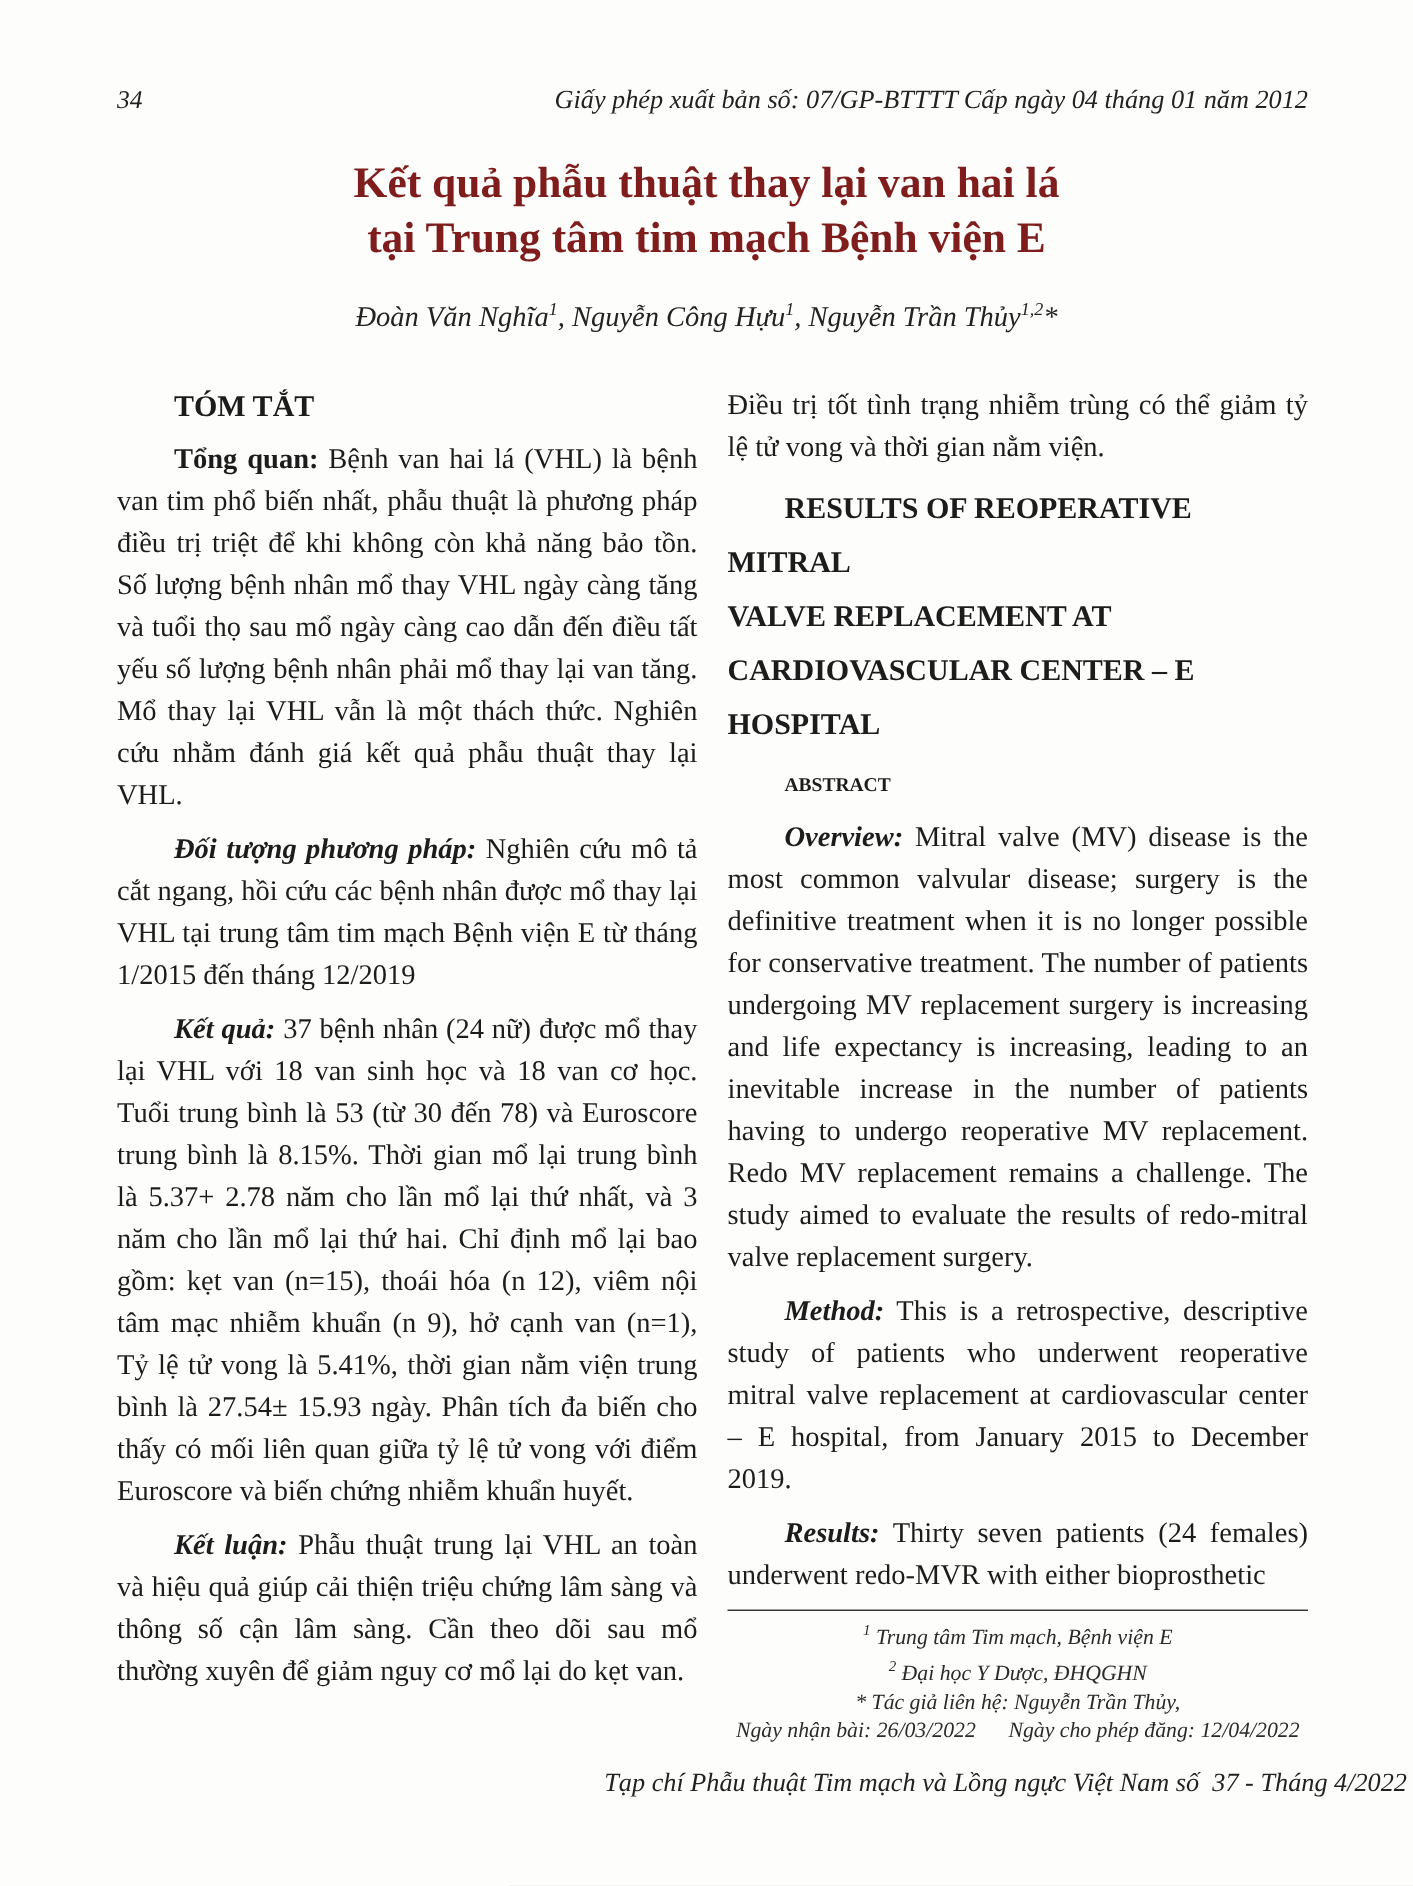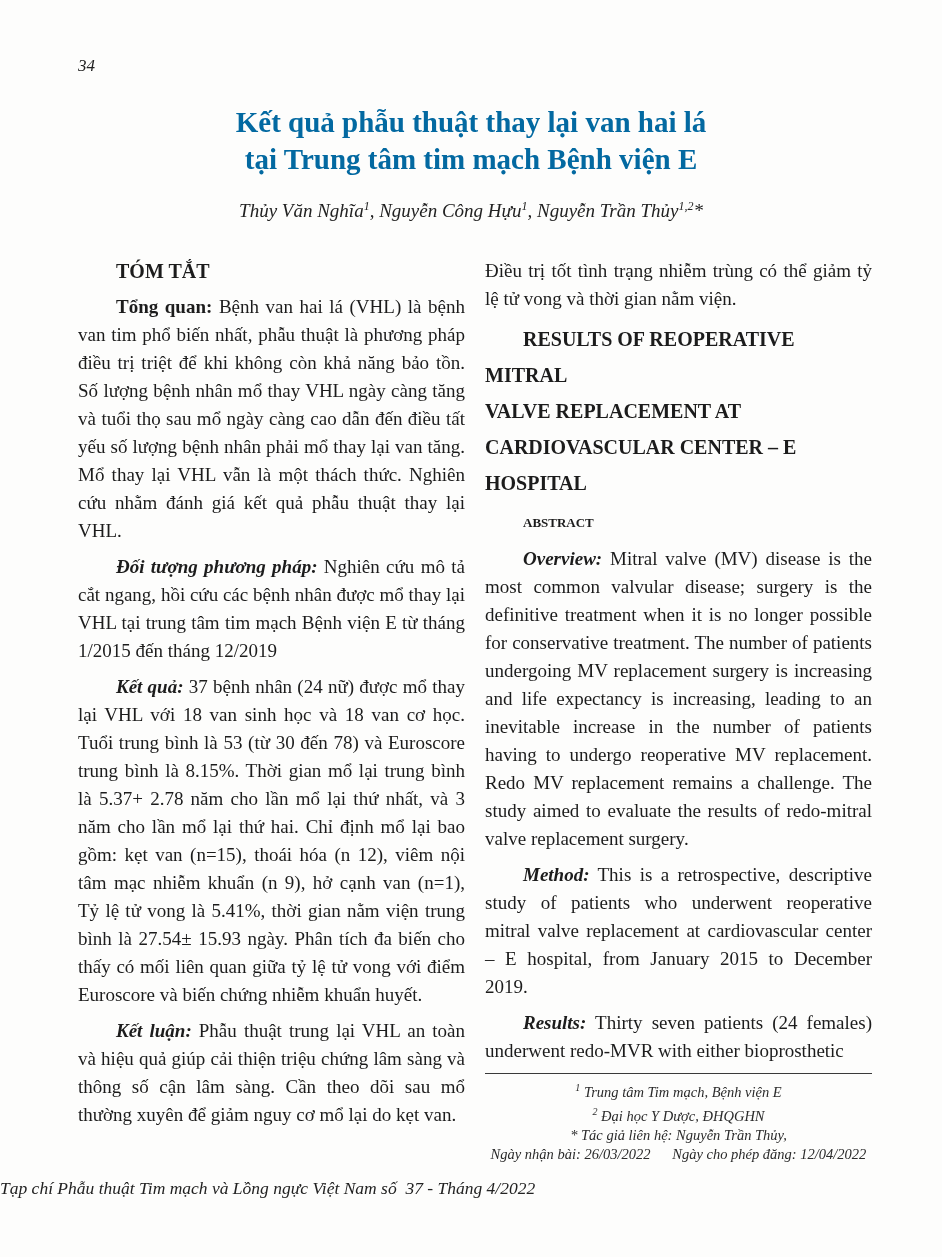--- a/index.html
+++ b/index.html
@@ -16,21 +16,21 @@
   .header {
     position:absolute; top:56px; left:78px; right:70px;
     display:flex; justify-content:space-between; align-items:baseline;
     font-style:italic; font-size:17px; color:#222;
   }
   .page-num { font-size:17px; }
   .license { font-size:17.5px; }
   .title-block {
     position:absolute; top:104px; left:0; right:0;
     text-align:center; font-weight:bold;
-    font-size:29px; line-height:37px; color:#0369a1;
+    font-size:29px; line-height:37px; color:#7f1d1d;
   }
   .authors {
     position:absolute; top:199px; left:0; right:0;
     text-align:center; font-style:italic; font-size:19px; color:#222;
   }
   .authors sup { font-size:12px; font-style:italic; }
   .columns {
     position:absolute; top:257px; left:78px; width:794px;
     display:flex; gap:20px;
   }
@@ -49,39 +49,40 @@
   .footnotes {
     margin-top:4px; border-top:1.5px solid #3a3a3a; width:100%;
     padding-top:4px;
     font-style:italic; font-size:14.5px; line-height:19px;
     text-align:center; color:#2a2a2a;
   }
   .footnotes .fline { text-indent:0; margin:0; white-space:pre-wrap; }
   .footnotes sup { font-size:10px; }
   .page-footer {
     position:absolute; top:1178px; left:0; right:4px;
-    text-align:left; font-style:italic; font-size:17.5px;
+    text-align:right; font-style:italic; font-size:17.5px;
     white-space:pre-wrap; color:#222;
   }
 </style>
 </head>
 <body>
 
 <div class="page">
 
   <div class="header">
     <span class="page-num">34</span>
+    <span class="license">Giấy phép xuất bản số: 07/GP-BTTTT Cấp ngày 04 tháng 01 năm 2012</span>
   </div>
 
   <div class="title-block">
     <div>Kết quả phẫu thuật thay lại van hai lá</div>
     <div>tại Trung tâm tim mạch Bệnh viện E</div>
   </div>
 
-  <div class="authors"><span>Thủy Văn Nghĩa</span><sup>1</sup><span>, </span><span>Nguyễn Công Hựu</span><sup>1</sup><span>, </span><span>Nguyễn Trần Thủy</span><sup>1,2</sup><span>*</span></div>
+  <div class="authors"><span>Đoàn Văn Nghĩa</span><sup>1</sup><span>, </span><span>Nguyễn Công Hựu</span><sup>1</sup><span>, </span><span>Nguyễn Trần Thủy</span><sup>1,2</sup><span>*</span></div>
 
   <div class="columns">
 
     <div class="col">
       <div class="sec-heading">TÓM TẮT</div>
       <p><span class="lead-b">Tổng quan:</span><span> Bệnh van hai lá (VHL) là bệnh van tim phổ biến nhất, phẫu thuật là phương pháp điều trị triệt để khi không còn khả năng bảo tồn. Số lượng bệnh nhân mổ thay VHL ngày càng tăng và tuổi thọ sau mổ ngày càng cao dẫn đến điều tất yếu số lượng bệnh nhân phải mổ thay lại van tăng. Mổ thay lại VHL vẫn là một thách thức. Nghiên cứu nhằm đánh giá kết quả phẫu thuật thay lại VHL.</span></p>
       <p><span class="lead-bi">Đối tượng phương pháp:</span><span> Nghiên cứu mô tả cắt ngang, hồi cứu các bệnh nhân được mổ thay lại VHL tại trung tâm tim mạch Bệnh viện E từ tháng 1/2015 đến tháng 12/2019</span></p>
       <p><span class="lead-bi">Kết quả:</span><span> 37 bệnh nhân (24 nữ) được mổ thay lại VHL với 18 van sinh học và 18 van cơ học. Tuổi trung bình là 53 (từ 30 đến 78) và Euroscore trung bình là 8.15%. Thời gian mổ lại trung bình là 5.37+ 2.78 năm cho lần mổ lại thứ nhất, và 3 năm cho lần mổ lại thứ hai. Chỉ định mổ lại bao gồm: kẹt van (n=15), thoái hóa (n 12), viêm nội tâm mạc nhiễm khuẩn (n 9), hở cạnh van (n=1), Tỷ lệ tử vong là 5.41%, thời gian nằm viện trung bình là 27.54± 15.93 ngày. Phân tích đa biến cho thấy có mối liên quan giữa tỷ lệ tử vong với điểm Euroscore và biến chứng nhiễm khuẩn huyết.</span></p>
       <p><span class="lead-bi">Kết luận:</span><span> Phẫu thuật trung lại VHL an toàn và hiệu quả giúp cải thiện triệu chứng lâm sàng và thông số cận lâm sàng. Cần theo dõi sau mổ thường xuyên để giảm nguy cơ mổ lại do kẹt van.</span></p>
     </div>

